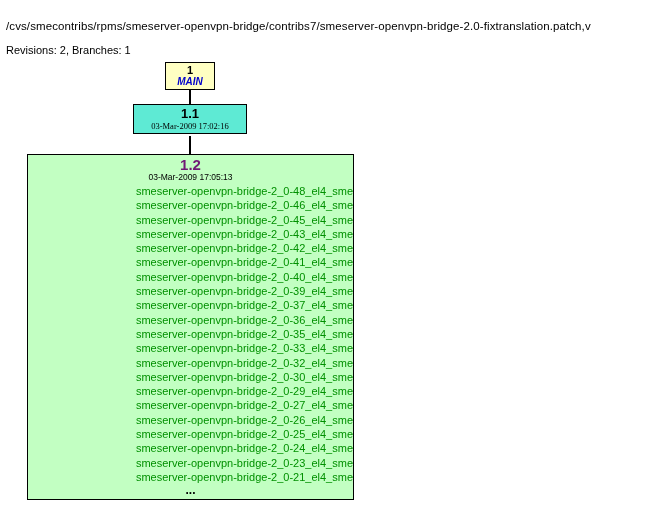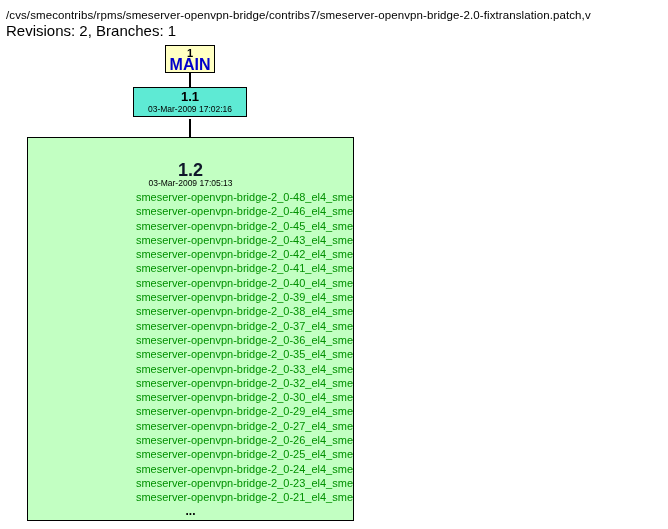--- a/index.html
+++ b/index.html
@@ -8,32 +8,32 @@
     background: #ffffff;
     font-family: Helvetica, Arial, sans-serif;
     font-size: 12px;
     color: #000;
   }
   .page {
     width: 668px;
     height: 529px;
     position: relative;
     box-sizing: border-box;
-    padding: 9px 6px;
+    padding: 20px 6px;
   }
   .path-line {
     font-size: 11.5px;
     letter-spacing: 0.1px;
     color: #000;
     white-space: nowrap;
   }
   .meta-line {
-    font-size: 15px;
-    color: #000;
-    margin-top: 1px;
+    font-size: 11px;
+    color: #000;
+    margin-top: 12px;
   }
   .diagram-area {
     position: relative;
     margin-top: 6px;
   }
   .node {
     position: absolute;
     box-sizing: border-box;
     display: flex;
     flex-direction: column;
@@ -54,61 +54,62 @@
     background: #ffffc2;
     width: 48px;
     padding: 1px 0 2px 0;
   }
   .main-node .num {
     font-size: 11px;
     font-weight: bold;
     line-height: 12px;
   }
   .main-node .lbl {
-    font-size: 16px;
+    font-size: 10px;
     font-weight: bold;
     color: #0000cc;
     line-height: 11px;
+    font-style: italic;
   }
   .v11-node {
     left: 128px;
     top: 42px;
     width: 112px;
   }
   .v11-node .node-border {
     background: #5eead4;
     width: 112px;
     padding: 2px 0 2px 0;
   }
   .v11-node .ver {
     font-size: 13px;
     font-weight: bold;
     line-height: 14px;
   }
   .v11-node .date {
     font-size: 8.5px;
     color: #000;
     line-height: 10px;
+    font-family: Liberation Serif, serif;
   }
   .v12-node {
     left: 22px;
     top: 92px;
     width: 325px;
   }
   .v12-node .node-border {
     background: #c2ffc2;
     width: 325px;
     padding: 2px 0 2px 0;
   }
   .v12-node .ver {
-    font-size: 18px;
+    font-size: 15px;
     font-weight: bold;
     line-height: 15px;
-    color: #0f172a;
-    margin-top: 23px;
+    color: #701a75;
   }
   .v12-node .date {
     font-size: 8.5px;
     color: #000;
     line-height: 11px;
     margin-bottom: 1px;
     text-align: center;
   }
   .tags-list {
     width: 100%;
@@ -169,21 +170,20 @@
         <div class="date">03-Mar-2009 17:05:13</div>
         <div class="tags-list" id="tags-container">
             <div class="tag">smeserver-openvpn-bridge-2_0-48_el4_sme</div>
             <div class="tag">smeserver-openvpn-bridge-2_0-46_el4_sme</div>
             <div class="tag">smeserver-openvpn-bridge-2_0-45_el4_sme</div>
             <div class="tag">smeserver-openvpn-bridge-2_0-43_el4_sme</div>
             <div class="tag">smeserver-openvpn-bridge-2_0-42_el4_sme</div>
             <div class="tag">smeserver-openvpn-bridge-2_0-41_el4_sme</div>
             <div class="tag">smeserver-openvpn-bridge-2_0-40_el4_sme</div>
             <div class="tag">smeserver-openvpn-bridge-2_0-39_el4_sme</div>
-            <div class="tag">smeserver-openvpn-bridge-2_0-38_el4_sme</div>
             <div class="tag">smeserver-openvpn-bridge-2_0-37_el4_sme</div>
             <div class="tag">smeserver-openvpn-bridge-2_0-36_el4_sme</div>
             <div class="tag">smeserver-openvpn-bridge-2_0-35_el4_sme</div>
             <div class="tag">smeserver-openvpn-bridge-2_0-33_el4_sme</div>
             <div class="tag">smeserver-openvpn-bridge-2_0-32_el4_sme</div>
             <div class="tag">smeserver-openvpn-bridge-2_0-30_el4_sme</div>
             <div class="tag">smeserver-openvpn-bridge-2_0-29_el4_sme</div>
             <div class="tag">smeserver-openvpn-bridge-2_0-27_el4_sme</div>
             <div class="tag">smeserver-openvpn-bridge-2_0-26_el4_sme</div>
             <div class="tag">smeserver-openvpn-bridge-2_0-25_el4_sme</div>

